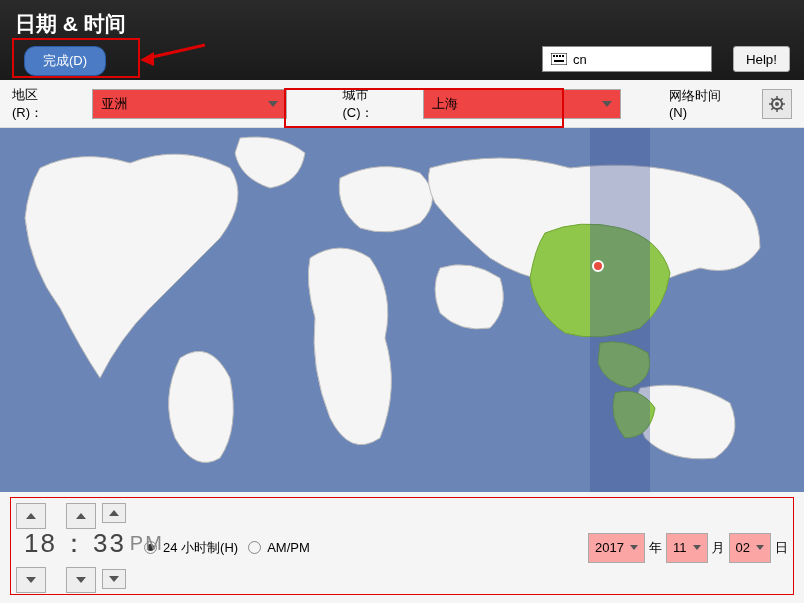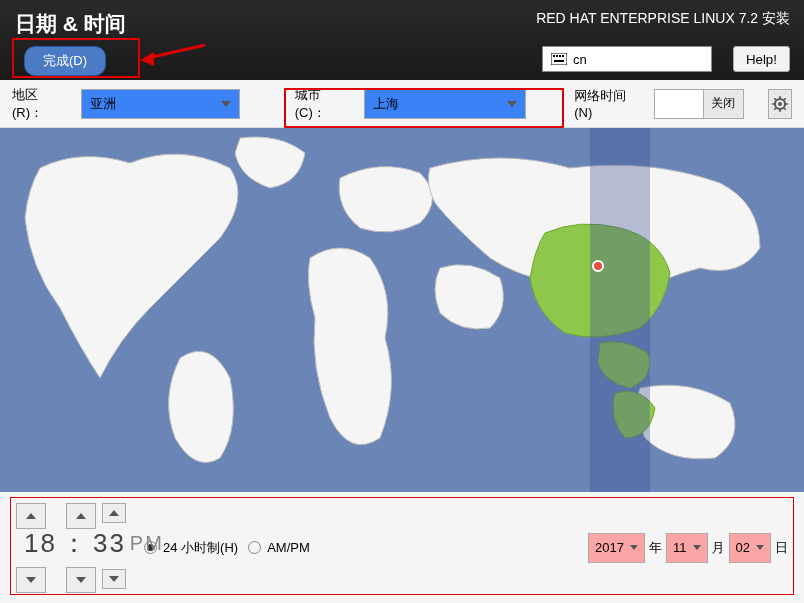--- a/index.html
+++ b/index.html
@@ -12,21 +12,21 @@
 .kbd-box { position: absolute; right: 92px; top: 46px; background: #fff; border: 1px solid #888; padding: 3px 8px; width: 170px; color: #000; height: 26px; display: flex; align-items: center; gap: 6px; }
 .help-btn { position: absolute; right: 14px; top: 46px; background: #f2f2f2; border: 1px solid #aaa; padding: 4px 12px; border-radius: 3px; cursor: pointer; height: 26px; margin-left: 16px; }
 
 .annot-box1 { position: absolute; left: 12px; top: 38px; width: 128px; height: 40px; border: 2px solid #d00; pointer-events: none; }
 .arrow { position: absolute; left: 140px; top: 40px; pointer-events: none; }
 .annot-box2 { position: absolute; left: 284px; top: 88px; width: 280px; height: 40px; border: 2px solid #d00; pointer-events: none; }
 .annot-box3 { position: absolute; left: 10px; top: 497px; width: 784px; height: 98px; border: 1px solid #d00; pointer-events: none; }
 
 .selectors { background: #f5f5f5; padding: 8px 12px; display: flex; align-items: center; gap: 24px; height: 48px; border-bottom: 1px solid #ddd; }
 .sel-label { font-size: 13px; }
-.dropdown { background: #3b82f6; border: 1px solid #aaa; height: 30px; display: flex; align-items: center; justify-content: space-between; padding: 0 8px; cursor: pointer; }
+.dropdown { background: #ef4444; border: 1px solid #aaa; height: 30px; display: flex; align-items: center; justify-content: space-between; padding: 0 8px; cursor: pointer; }
 .dropdown .arrow-dn { border-left: 5px solid transparent; border-right: 5px solid transparent; border-top: 6px solid #555; }
 .toggle { display: flex; align-items: center; border: 1px solid #aaa; height: 30px; }
 .toggle-left { width: 48px; height: 100%; background: #fff; }
 .toggle-right { width: 40px; height: 100%; background: #e8e8e8; display: flex; align-items: center; justify-content: center; font-size: 12px; border-left: 1px solid #aaa; }
 .gear-btn { width: 30px; height: 30px; border: 1px solid #aaa; background: #e8e8e8; display: flex; align-items: center; justify-content: center; cursor: pointer; }
 
 .map-area { width: 804px; height: 364px; background: #6a85b6; position: relative; overflow: hidden; }
 .map-svg { width: 100%; height: 100%; }
 .tz-band { position: absolute; left: 590px; top: 0; width: 60px; height: 100%; background: rgba(60,80,150,0.35); }
 .pin { position: absolute; left: 592px; top: 132px; width: 12px; height: 12px; border-radius: 50%; background: #e74c3c; border: 2px solid #fff; }
@@ -49,21 +49,20 @@
 
 .chev-up { border-left: 5px solid transparent; border-right: 5px solid transparent; border-bottom: 6px solid #555; }
 .chev-dn { border-left: 5px solid transparent; border-right: 5px solid transparent; border-top: 6px solid #555; }
 </style>
 </head>
 <body>
 
 <div class="topbar">
   <div class="title">日期 &amp; 时间</div>
   <button class="done-btn">完成(D)</button>
-  <div class="top-right">RED HAT ENTERPRISE LINUX 7.2 安装</div>
   <div class="kbd-box">
     <svg width="16" height="12">
         <rect x="0" y="0" width="16" height="12" fill="none" stroke="#000"></rect>
         <rect x="2" y="2" width="2" height="2" fill="#000"></rect>
         <rect x="5" y="2" width="2" height="2" fill="#000"></rect>
         <rect x="8" y="2" width="2" height="2" fill="#000"></rect>
         <rect x="11" y="2" width="2" height="2" fill="#000"></rect>
         <rect x="3" y="7" width="10" height="2" fill="#000"></rect>
       </svg>
     <span>cn</span>
@@ -78,24 +77,20 @@
     <span class="arrow-dn"></span>
   </div>
   <span style="width:8px"></span>
   <span class="sel-label">城市(C)：</span>
   <div class="dropdown" style="width:200px">
     <span>上海</span>
     <span class="arrow-dn"></span>
   </div>
   <span style="flex:1"></span>
   <span class="sel-label">网络时间(N)</span>
-  <div class="toggle">
-    <div class="toggle-left"></div>
-    <div class="toggle-right">关闭</div>
-  </div>
   <div class="gear-btn">
     <svg width="16" height="16">
         <circle cx="8" cy="8" r="5" fill="none" stroke="#555" stroke-width="2"></circle>
         <circle cx="8" cy="8" r="2" fill="#555"></circle>
         <path d="M8 0v3M8 13v3M0 8h3M13 8h3M2.3 2.3l2 2M11.7 11.7l2 2M2.3 13.7l2-2M11.7 4.3l2-2" stroke="#555" stroke-width="1.5"></path>
       </svg>
   </div>
 </div>
 
 <div class="map-area">

